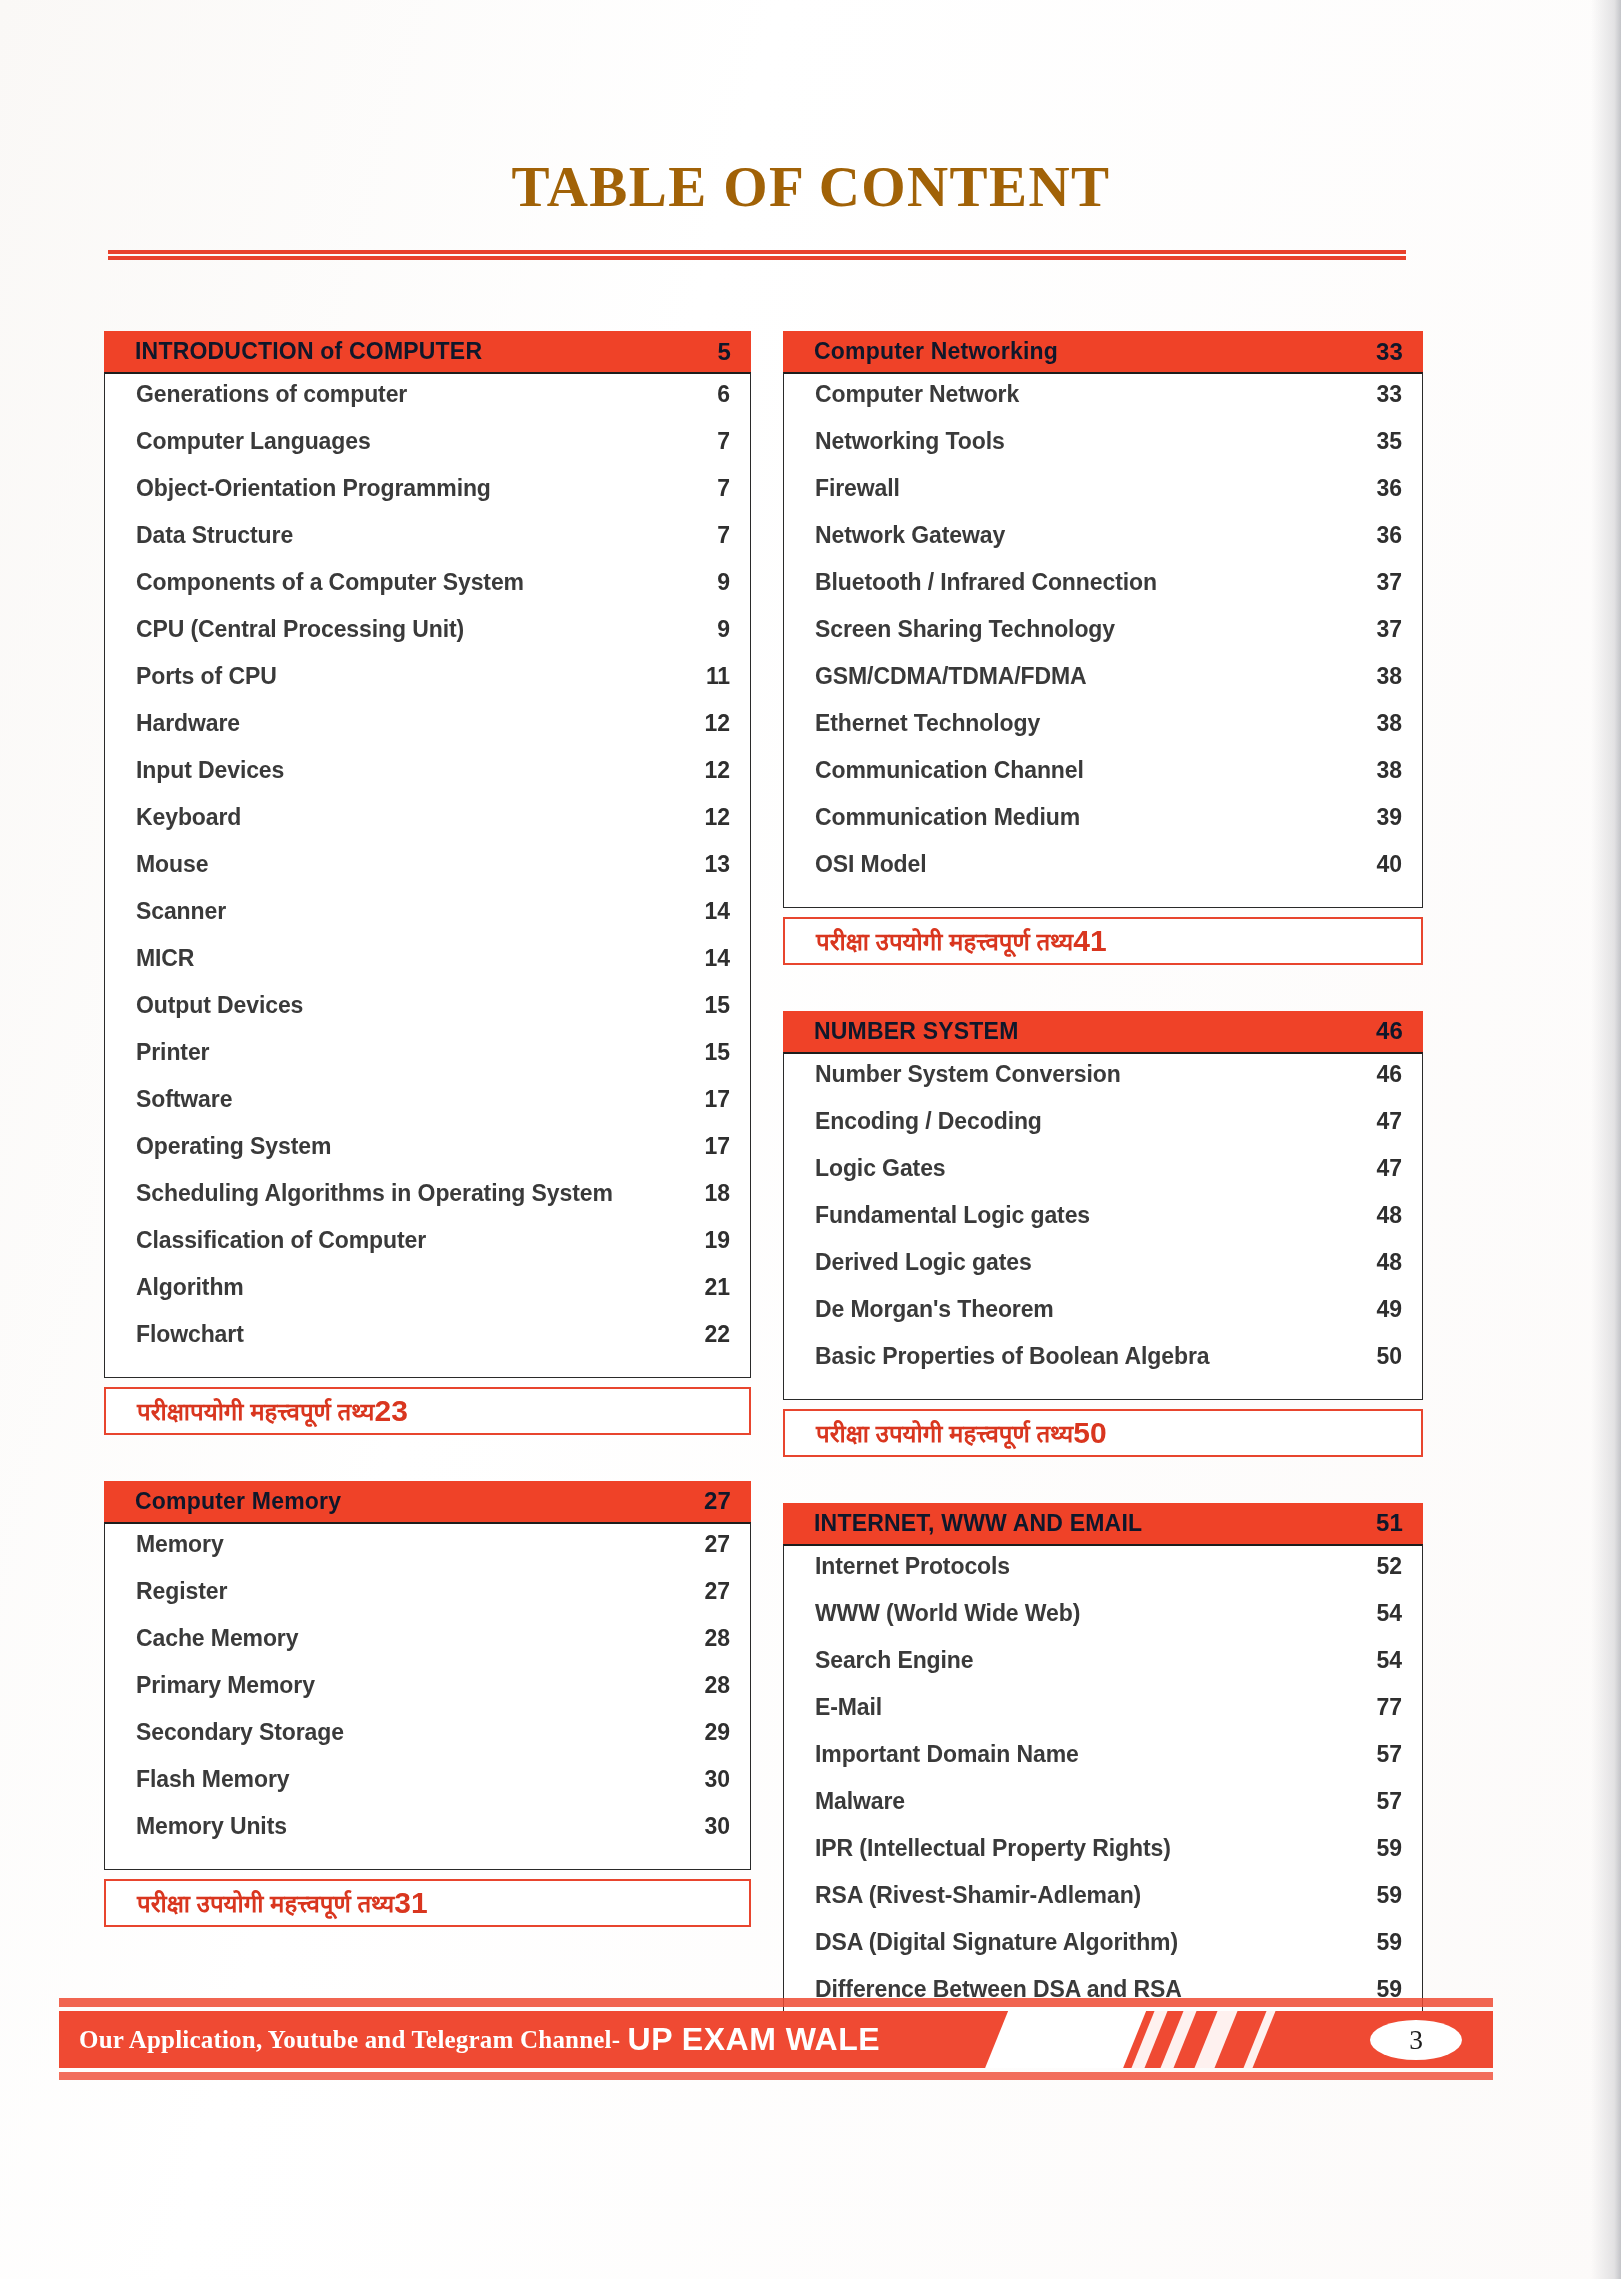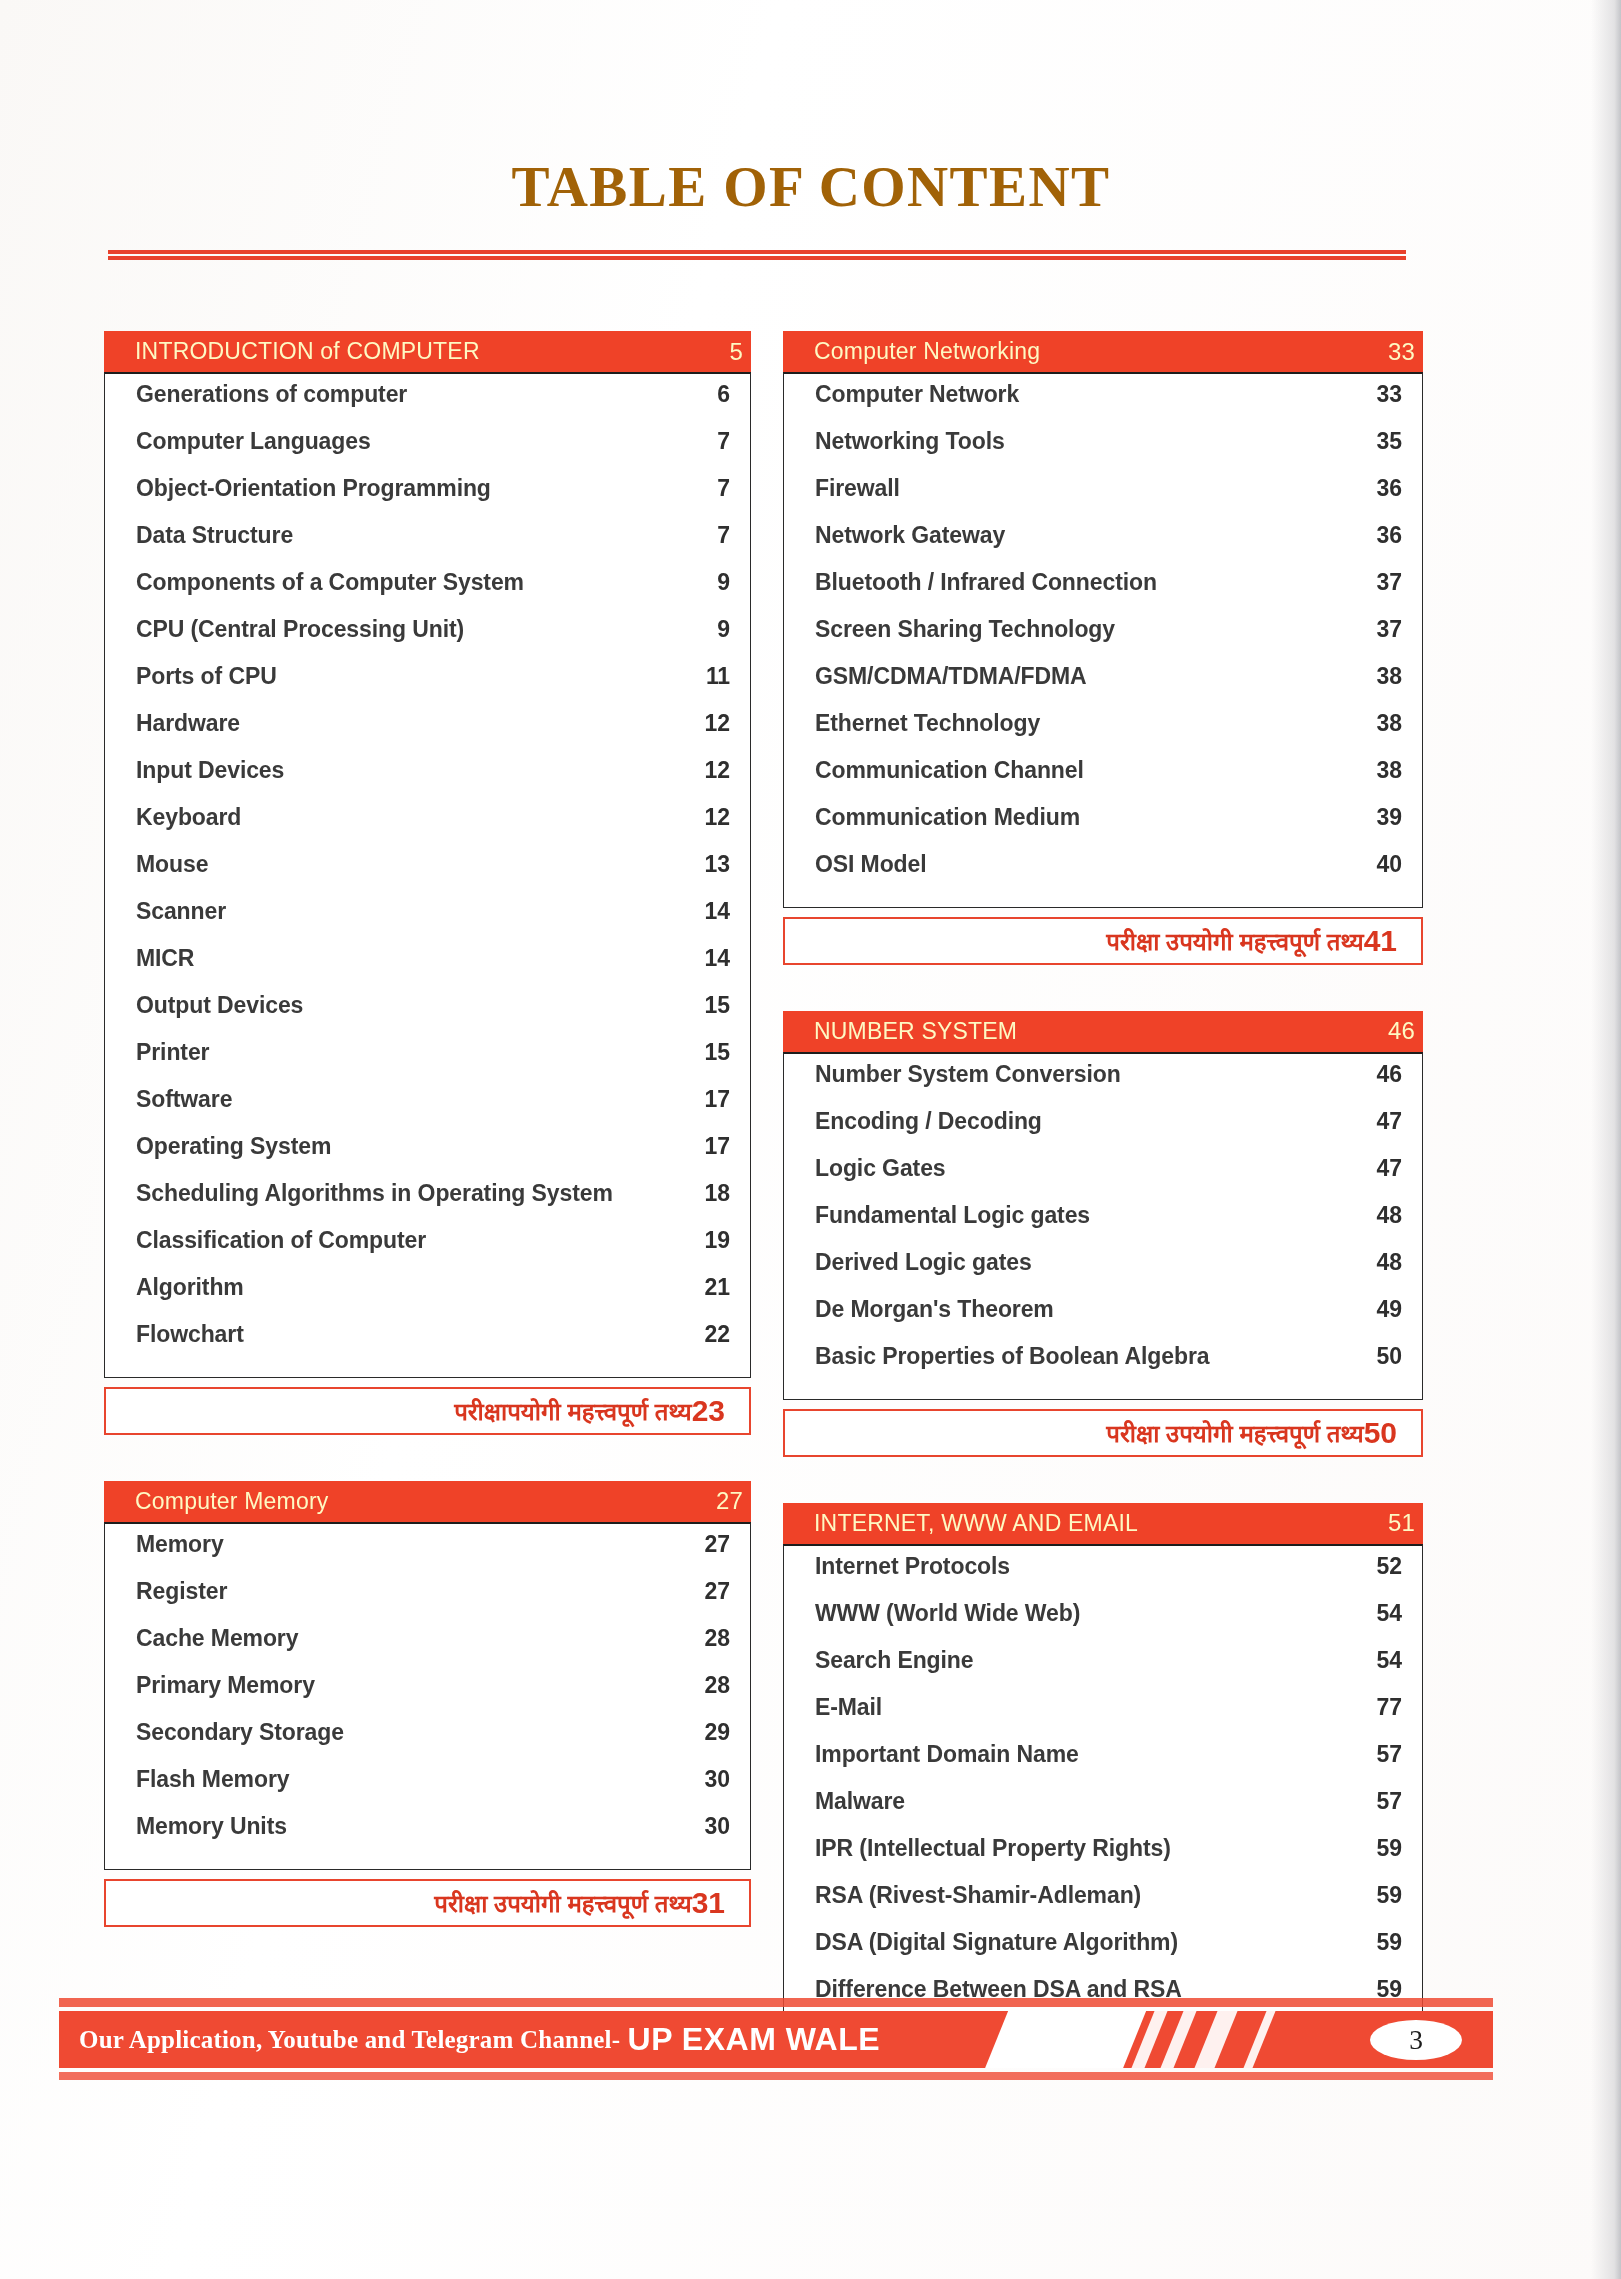--- a/index.html
+++ b/index.html
@@ -70,26 +70,26 @@
     position: absolute;
     top: 331px;
   }
   .col-left { left: 104px; width: 647px; }
   .col-right { left: 783px; width: 640px; }
 
   .block { margin-bottom: 0; }
 
   .block-head {
     background: #ef4228;
-    color: #fef9c3;
-    font-weight: normal;
+    color: #0f172a;
+    font-weight: bold;
     display: flex;
     align-items: center;
     justify-content: space-between;
-    padding: 0 8px 0 31px;
+    padding: 0 20px 0 31px;
     height: 41px;
     font-size: 23px;
     letter-spacing: 0.2px;
     box-sizing: border-box;
   }
   .block-head .h-num { font-size: 24px; }
 
   .block-body {
     border: 1.8px solid #2a2a2a;
     border-top: 2.8px solid #1d1d1d;
@@ -110,21 +110,21 @@
   .row .r-label { white-space: nowrap; }
   .row .r-page { margin-left: 13px; color: #2f2f2f; }
 
   
   .facts-row {
     margin-top: 8.3px;
     border: 2.8px solid #e8452e;
     background: #ffffff;
     display: flex;
     align-items: center;
-    justify-content: flex-end;
+    justify-content: flex-start;
     height: 48px;
     padding: 0 24px 0 31px;
     box-sizing: border-box;
     color: #d9361f;
     font-weight: bold;
     font-size: 24px;
   }
   .facts-row .f-label {
     font-family: "Liberation Sans", sans-serif;
   }

